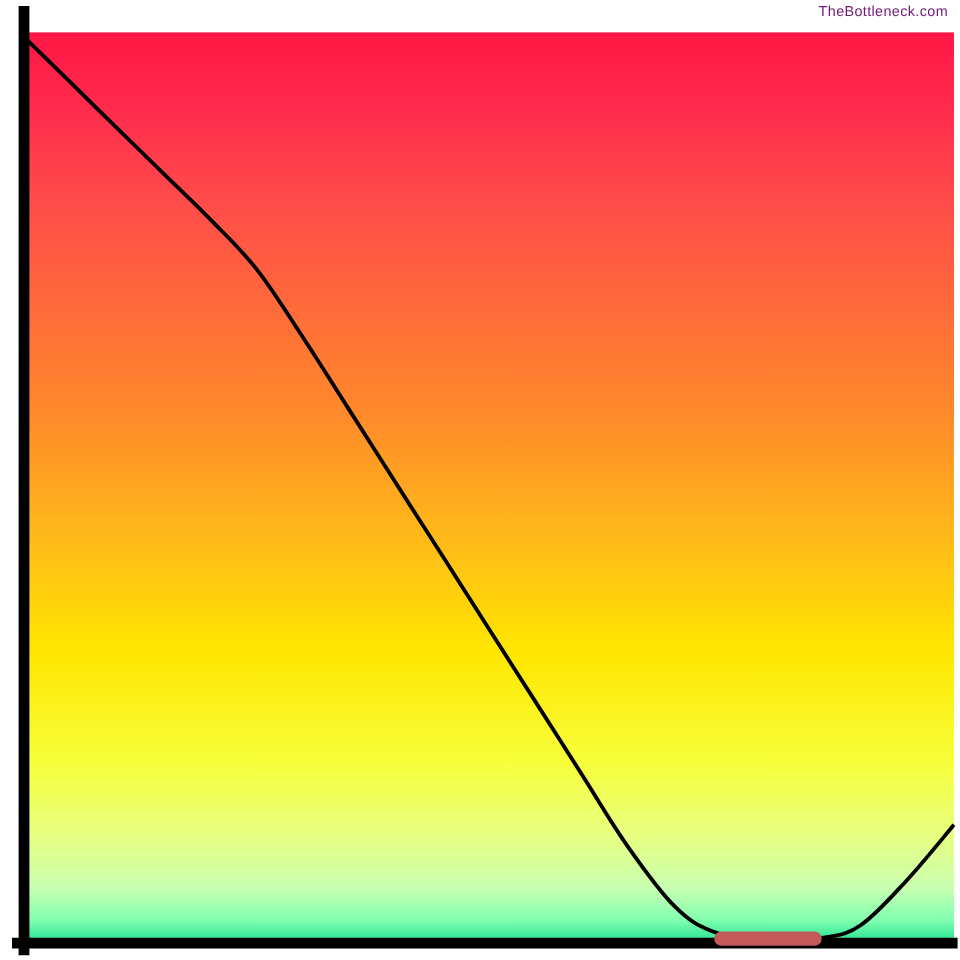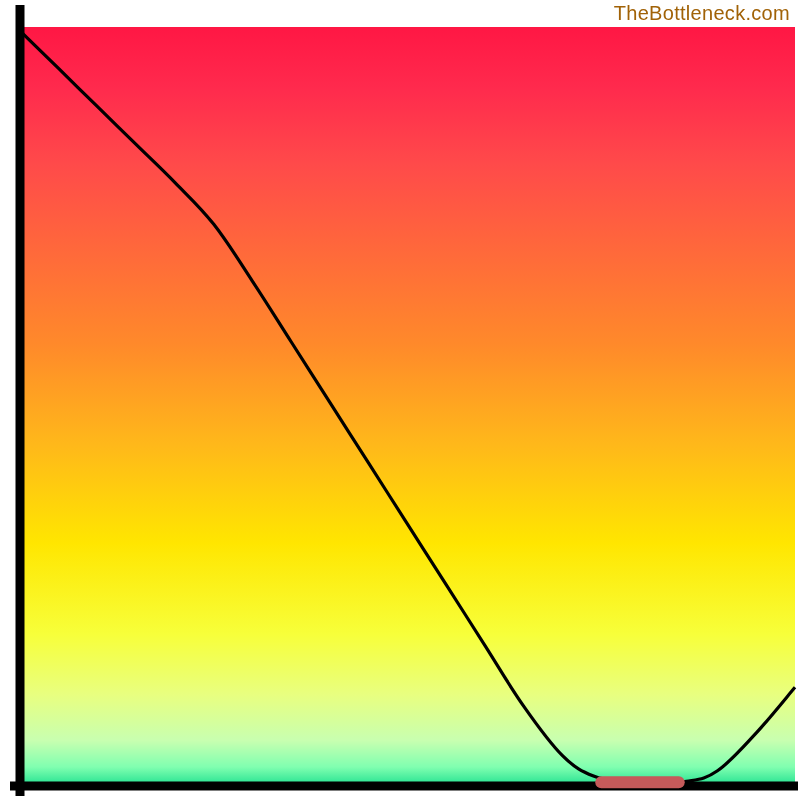--- a/index.html
+++ b/index.html
@@ -15,22 +15,22 @@
     width: 800px;
     height: 800px;
   }
   svg {
     display: block;
   }
   .watermark {
     position: absolute;
     top: 2px;
     right: 10px;
-    color: #a16207;
-    font-size: 20px;
+    color: #701a75;
+    font-size: 12px;
     font-weight: 500;
     letter-spacing: 0.3px;
     user-select: none;
   }
 </style>
 </head>
 <body>
 
 <div class="canvas-wrap">
   <div class="watermark">TheBottleneck.com</div>

